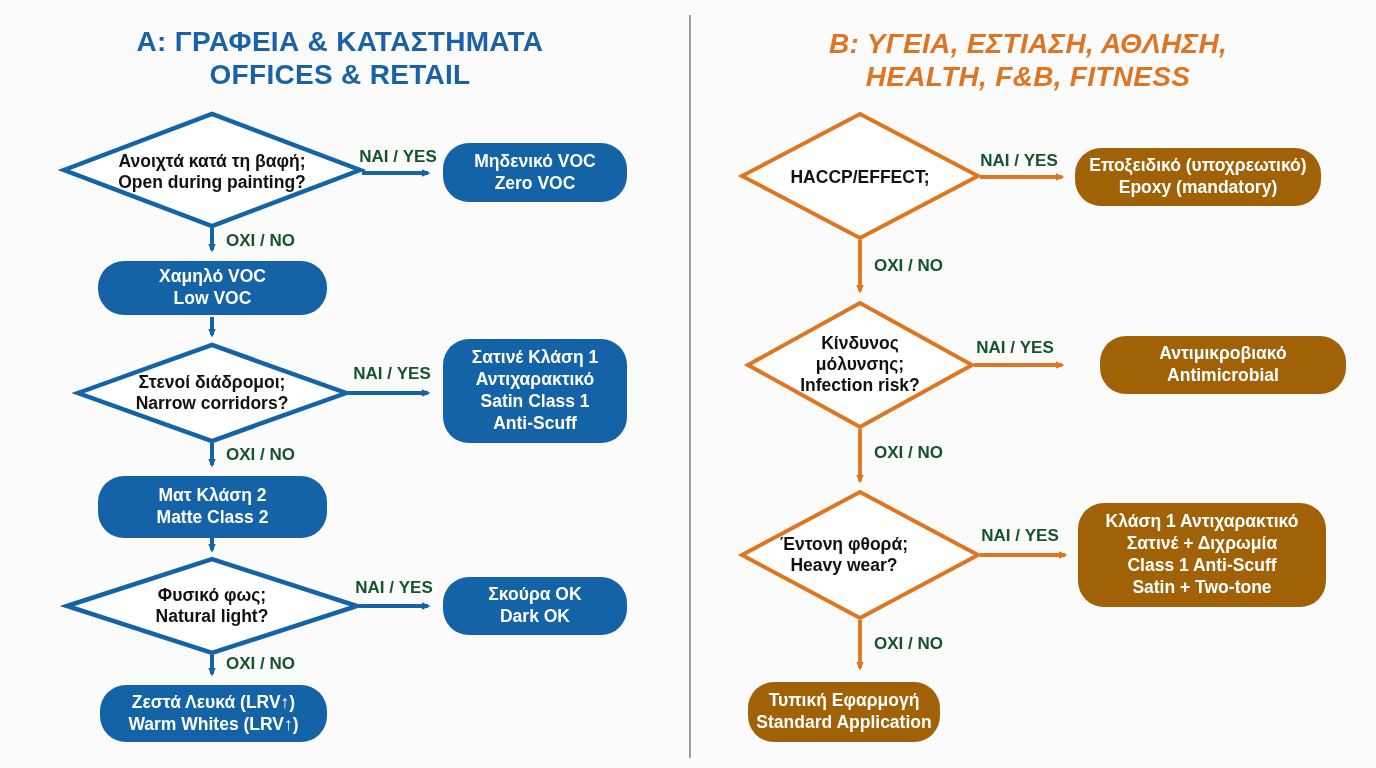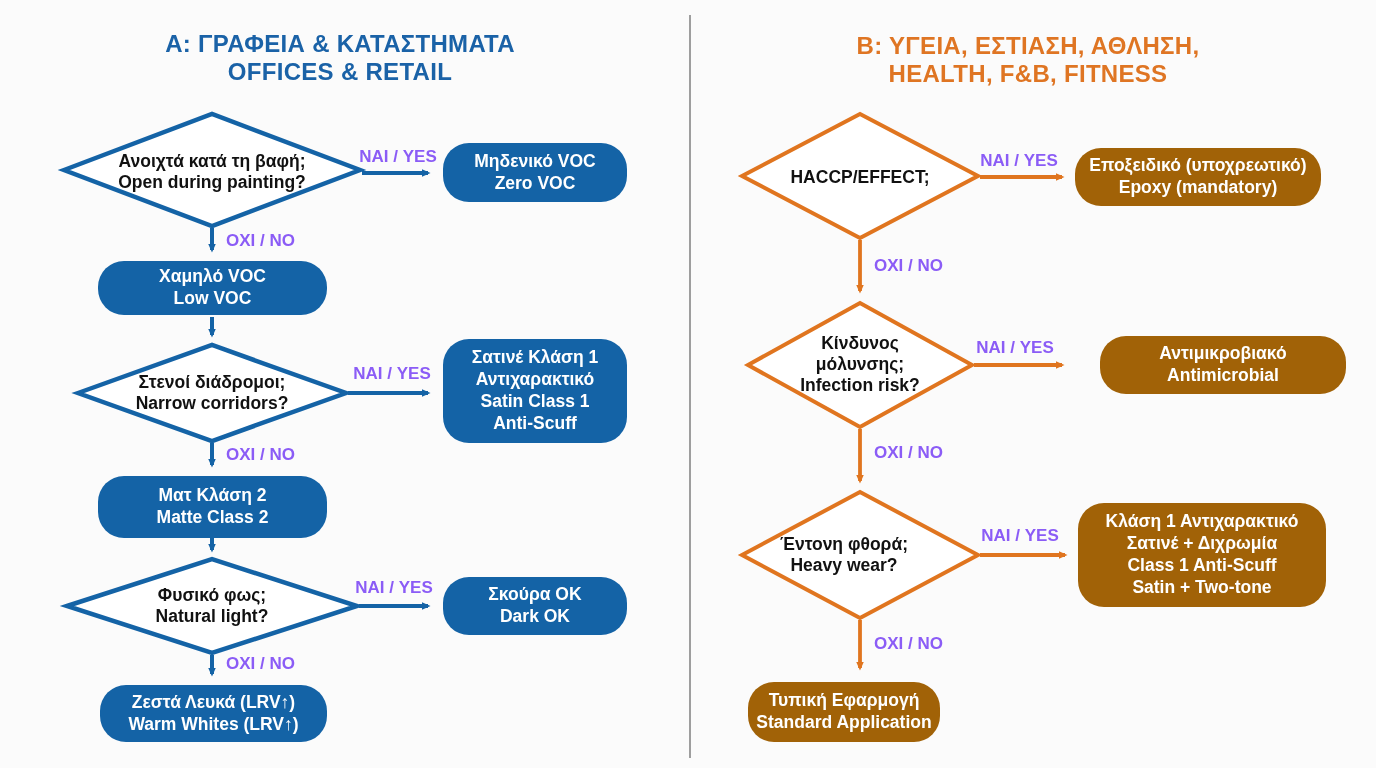--- a/index.html
+++ b/index.html
@@ -25,26 +25,26 @@
     left:689px;top:15px;
     width:2px;height:743px;
     background:#9e9e9e;
   }
   .title{
     position:absolute;
     transform:translate(-50%,-50%);
     width:640px;
     text-align:center;
     white-space:pre-line;
-    font-size:24px;
+    font-size:28px;
     line-height:1.18;
     letter-spacing:0.3px;
   }
   .title.blue{color:#1a62a7;}
-  .title.orange{color:#df7523;}
+  .title.orange{color:#df7523;font-style:italic;}
   .node{
     position:absolute;
     display:flex;
     align-items:center;
     justify-content:center;
     text-align:center;
     white-space:pre-line;
   }
   .result{
     background:#1463a6;
@@ -57,21 +57,21 @@
   }
   .result.orange{background:#a16207;}
   .dtext{
     transform:translate(-50%,-50%);
     color:#111111;
     font-size:17.5px;
     line-height:1.2;
   }
   .edge-label{
     position:absolute;
-    color:#8b5cf6;
+    color:#14532d;
     font-size:17px;
     white-space:nowrap;
   }
   .edge-label.centered{transform:translate(-50%,-50%);}
   .edge-label.side{transform:translateY(-50%);}
 </style>
 </head>
 <body>
 
 <div class="canvas">

